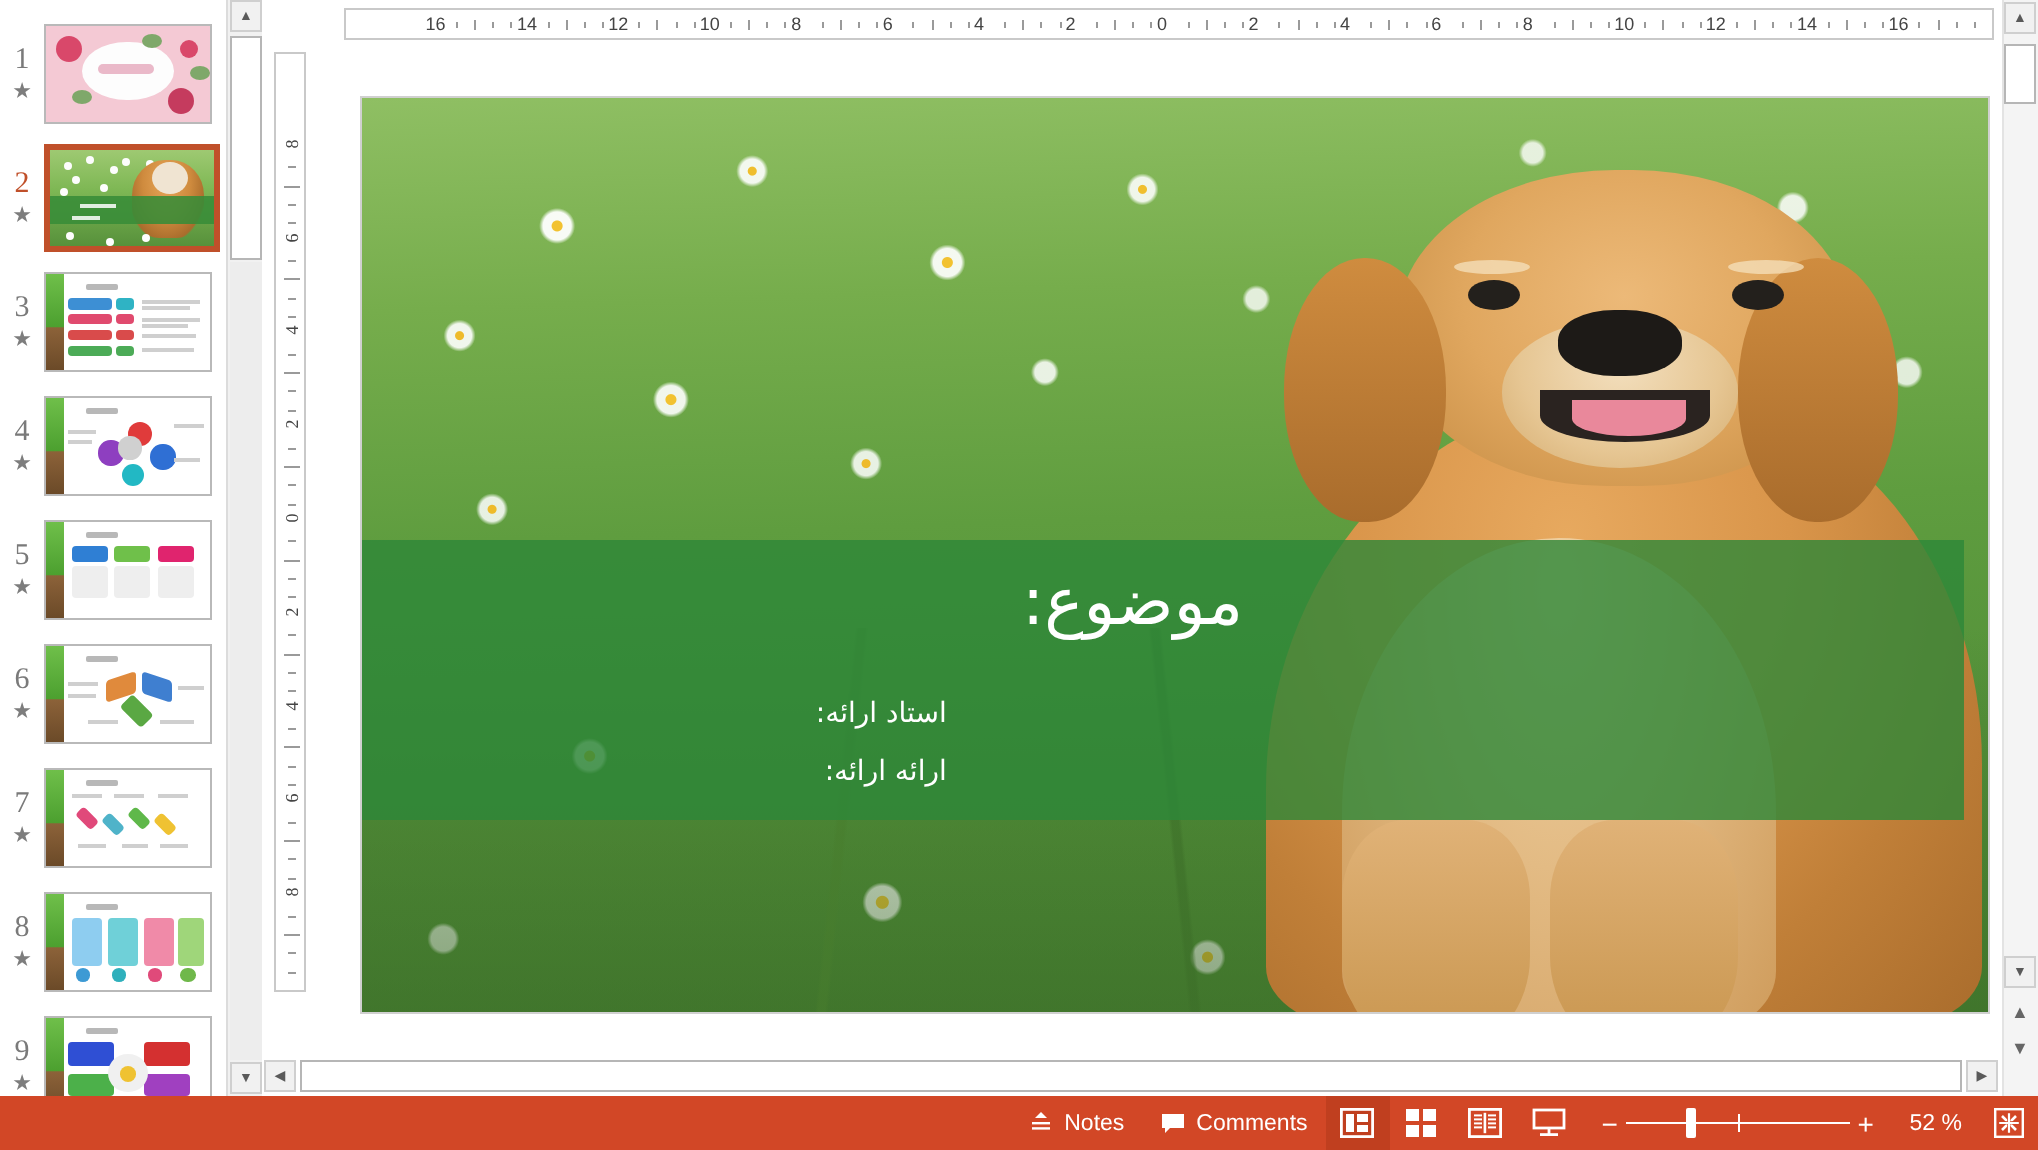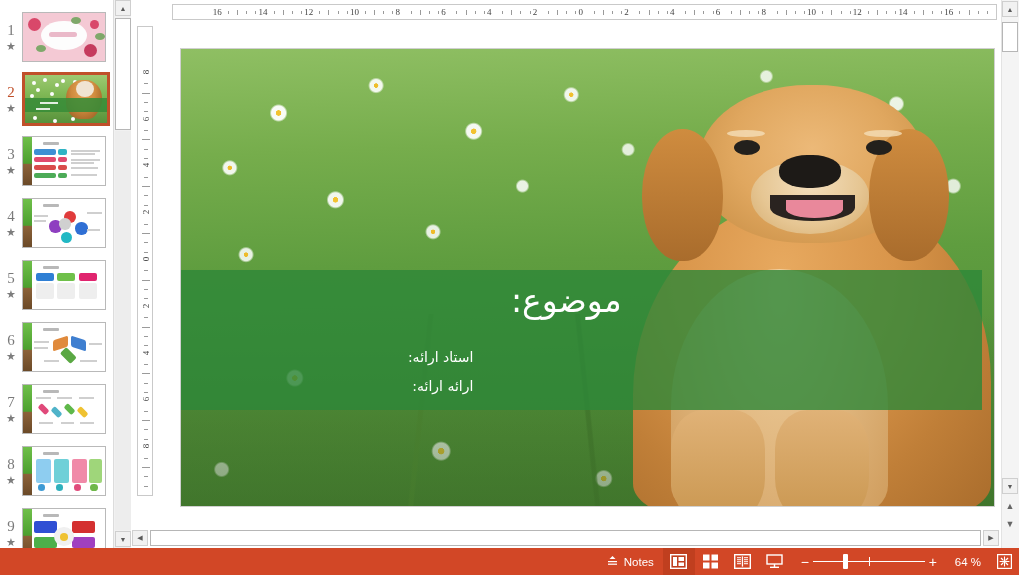--- a/index.html
+++ b/index.html
@@ -124,21 +124,21 @@
     background: #ffffff;
   }
 
   
   #h-ruler {
     position: absolute; left: 40px; top: 4px; right: 22px; height: 16px;
     background: #ffffff; border: 1px solid #c9c9c9;
     overflow: hidden;
   }
   .rnum {
-    font-size: 9px; color: #444; font-family: Liberation Serif, serif;
+    font-size: 9px; color: #444; font-family: Liberation Sans, sans-serif;
     line-height: 14px;
   }
 
   
   #v-ruler {
     position: absolute; left: 5px; top: 26px; width: 16px; height: 470px;
     background: #ffffff; border: 1px solid #c9c9c9; overflow: hidden;
   }
   .vnum {
     position: absolute; left: 0; width: 16px; text-align: center;
@@ -793,20 +793,28 @@
         <span>
           <svg width="13" height="13" viewBox="0 0 13 13">
             <path d="M6.5 1 L9.5 4 H3.5 Z" fill="#ffffff"></path>
             <rect x="2" y="6" width="9" height="1.2" fill="#ffffff"></rect>
             <rect x="2" y="8.6" width="9" height="1.2" fill="#ffffff"></rect>
           </svg>
         </span>
         <span>Notes</span>
       </div>
 
+      <div class="sb-item">
+        <span>
+          <svg width="13" height="13" viewBox="0 0 13 13">
+            <path d="M1 2 H12 V9 H5 L2.5 11.5 V9 H1 Z" fill="#ffffff"></path>
+          </svg>
+        </span>
+        <span>Comments</span>
+      </div>
 
       <div class="viewbtn active">
         <span>
           <svg width="17" height="15" viewBox="0 0 17 15">
             <rect x="0.7" y="0.7" width="15.6" height="13.6" fill="none" stroke="#ffffff" stroke-width="1.4"></rect>
             <rect x="3" y="3" width="4" height="9" fill="#ffffff"></rect>
             <rect x="8.5" y="3" width="5.5" height="4" fill="#ffffff"></rect>
             <rect x="8.5" y="8.5" width="5.5" height="3.5" fill="#ffffff"></rect>
           </svg>
         </span>
@@ -853,21 +861,21 @@
       <div id="zoom-group">
         <span class="zoom-sign">−</span>
         <div id="zoom-track">
           <div id="zoom-line"></div>
           <div id="zoom-mid"></div>
           <div id="zoom-handle"></div>
         </div>
         <span class="zoom-sign">+</span>
       </div>
 
-      <div id="zoom-value">64 %</div>
+      <div id="zoom-value">52 %</div>
 
       <div id="fit-btn">
         <svg width="15" height="15" viewBox="0 0 15 15">
           <rect x="0.6" y="0.6" width="13.8" height="13.8" fill="none" stroke="#ffffff" stroke-width="1.2"></rect>
           <path d="M4 4 L7.5 7.5 L4 11 M11 4 L7.5 7.5 L11 11" fill="none" stroke="#ffffff" stroke-width="1.3"></path>
           <rect x="6.6" y="2" width="1.6" height="11" fill="#d24726"></rect>
           <rect x="2" y="6.6" width="11" height="1.6" fill="#d24726"></rect>
           <path d="M7.5 2.6 L7.5 12.4 M2.6 7.5 L12.4 7.5" stroke="#ffffff" stroke-width="1.1"></path>
         </svg>
       </div>

